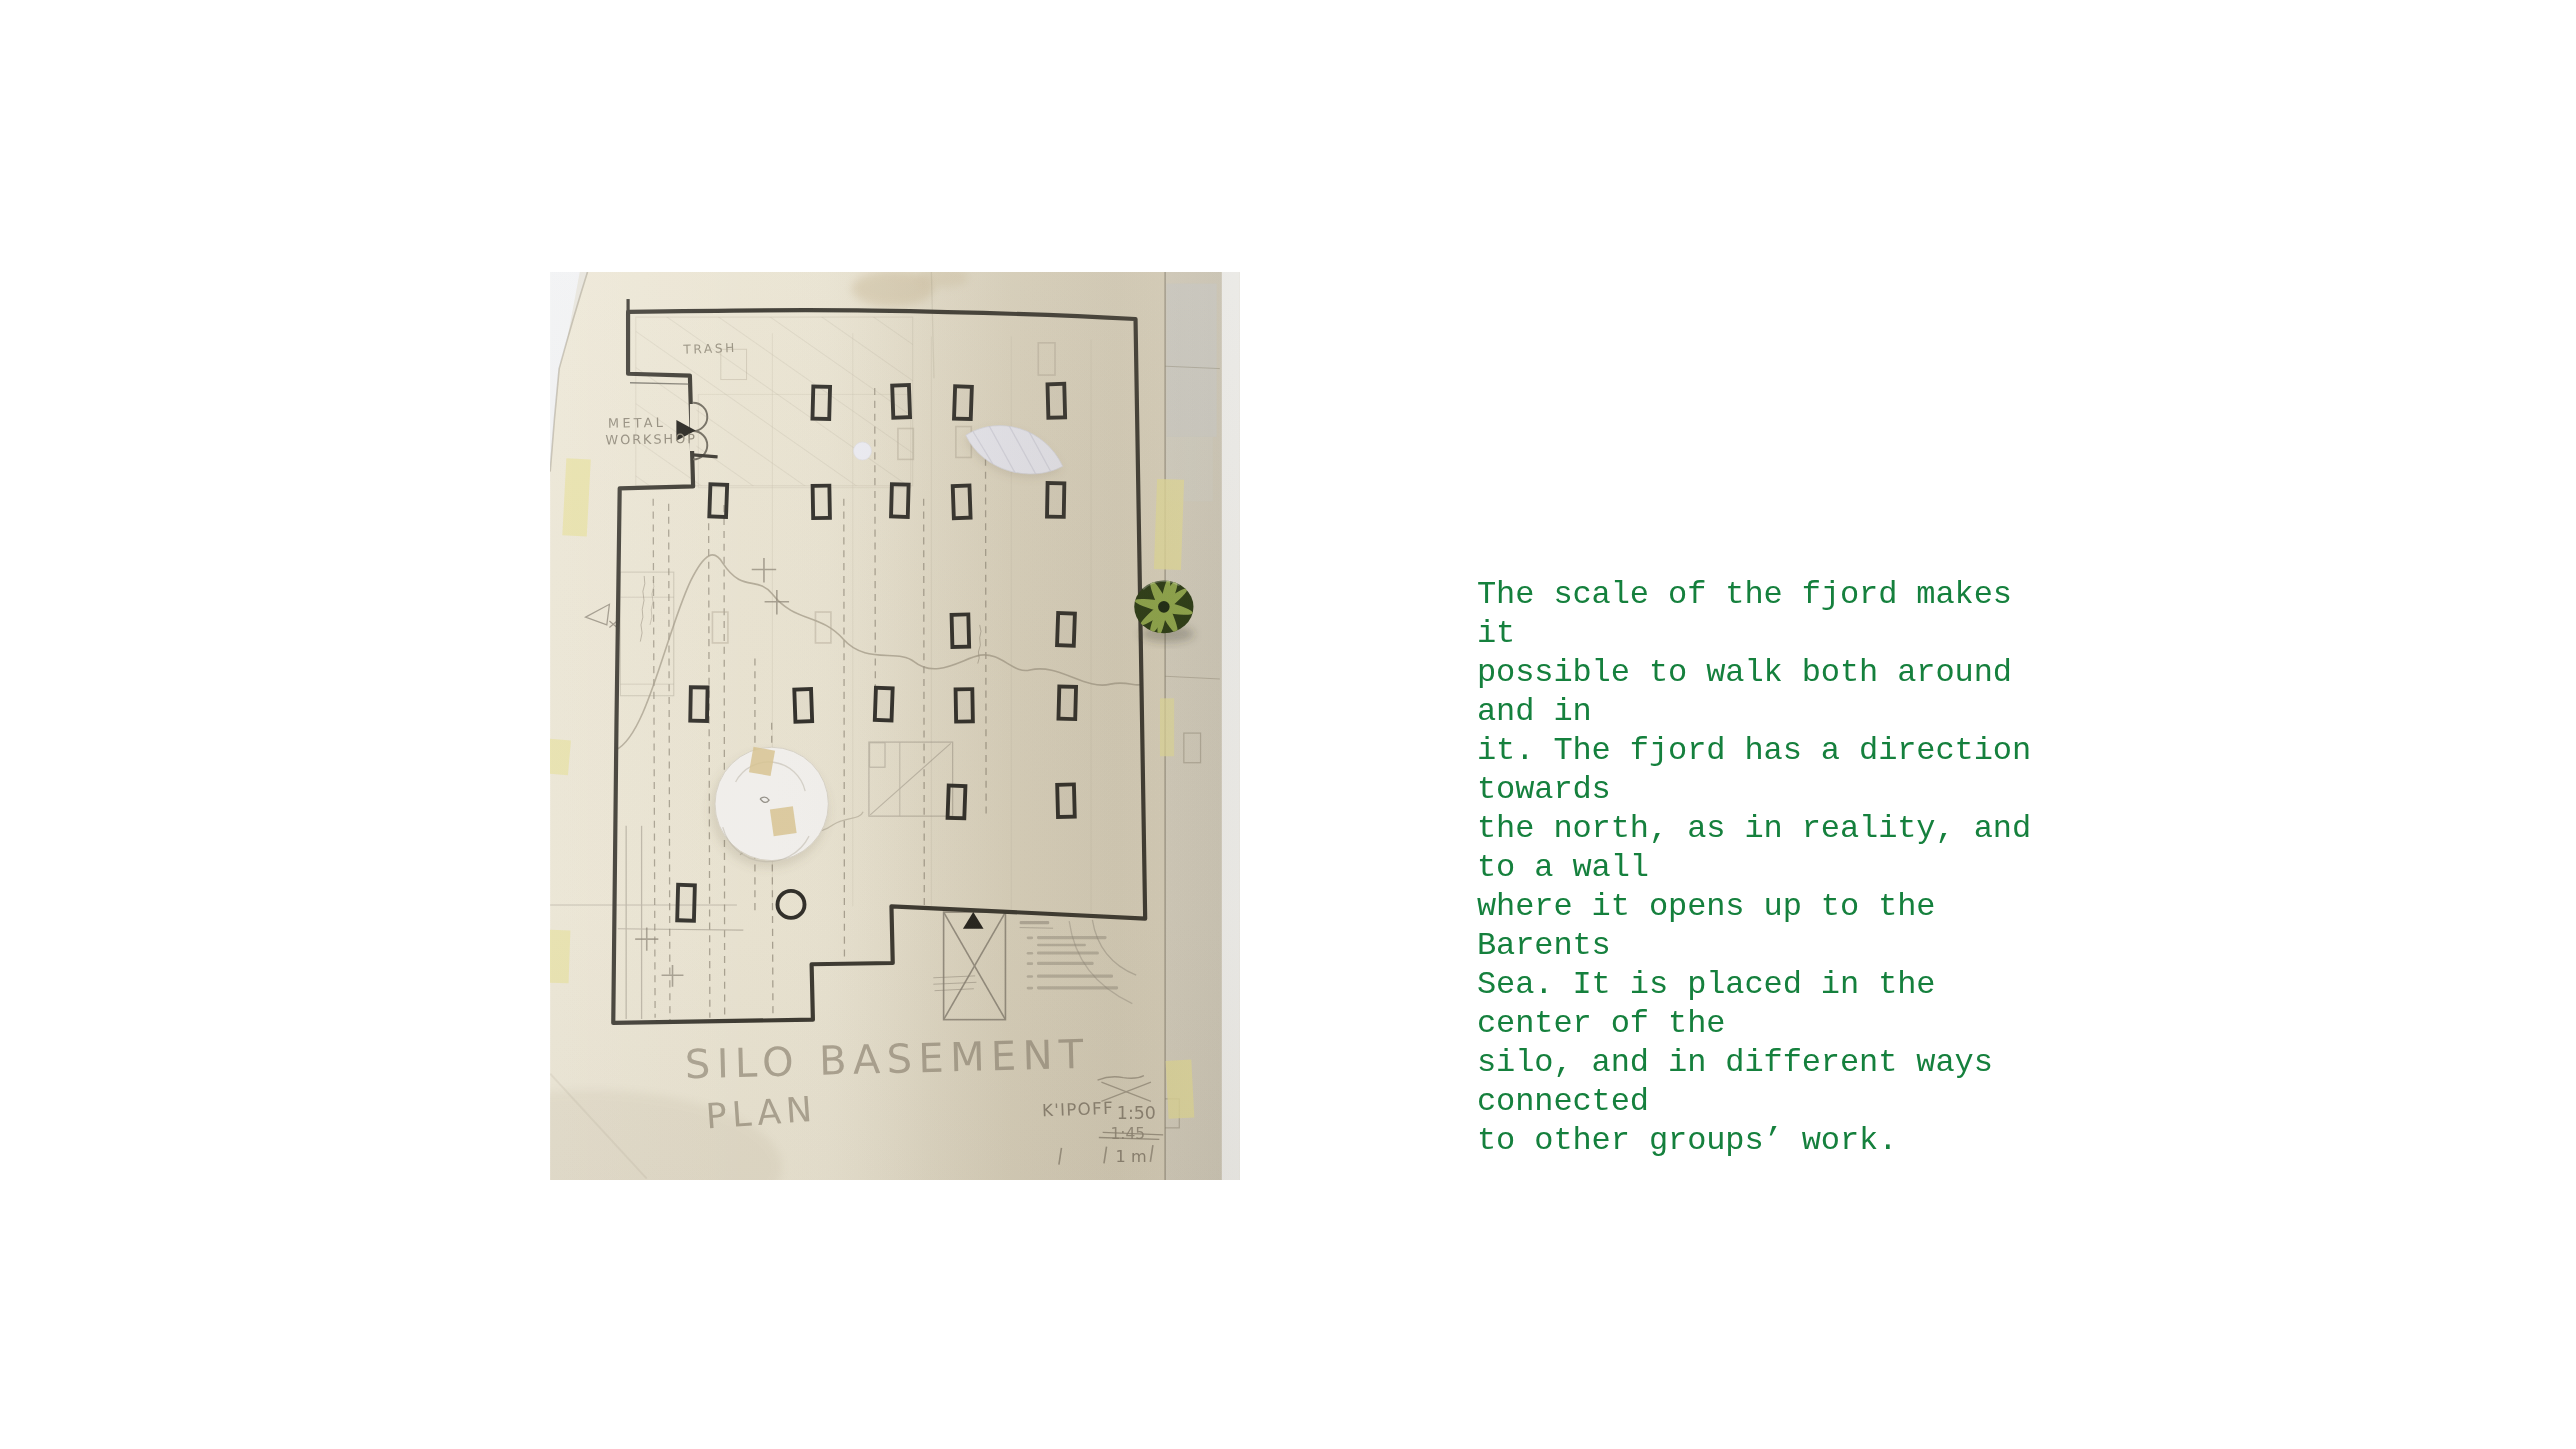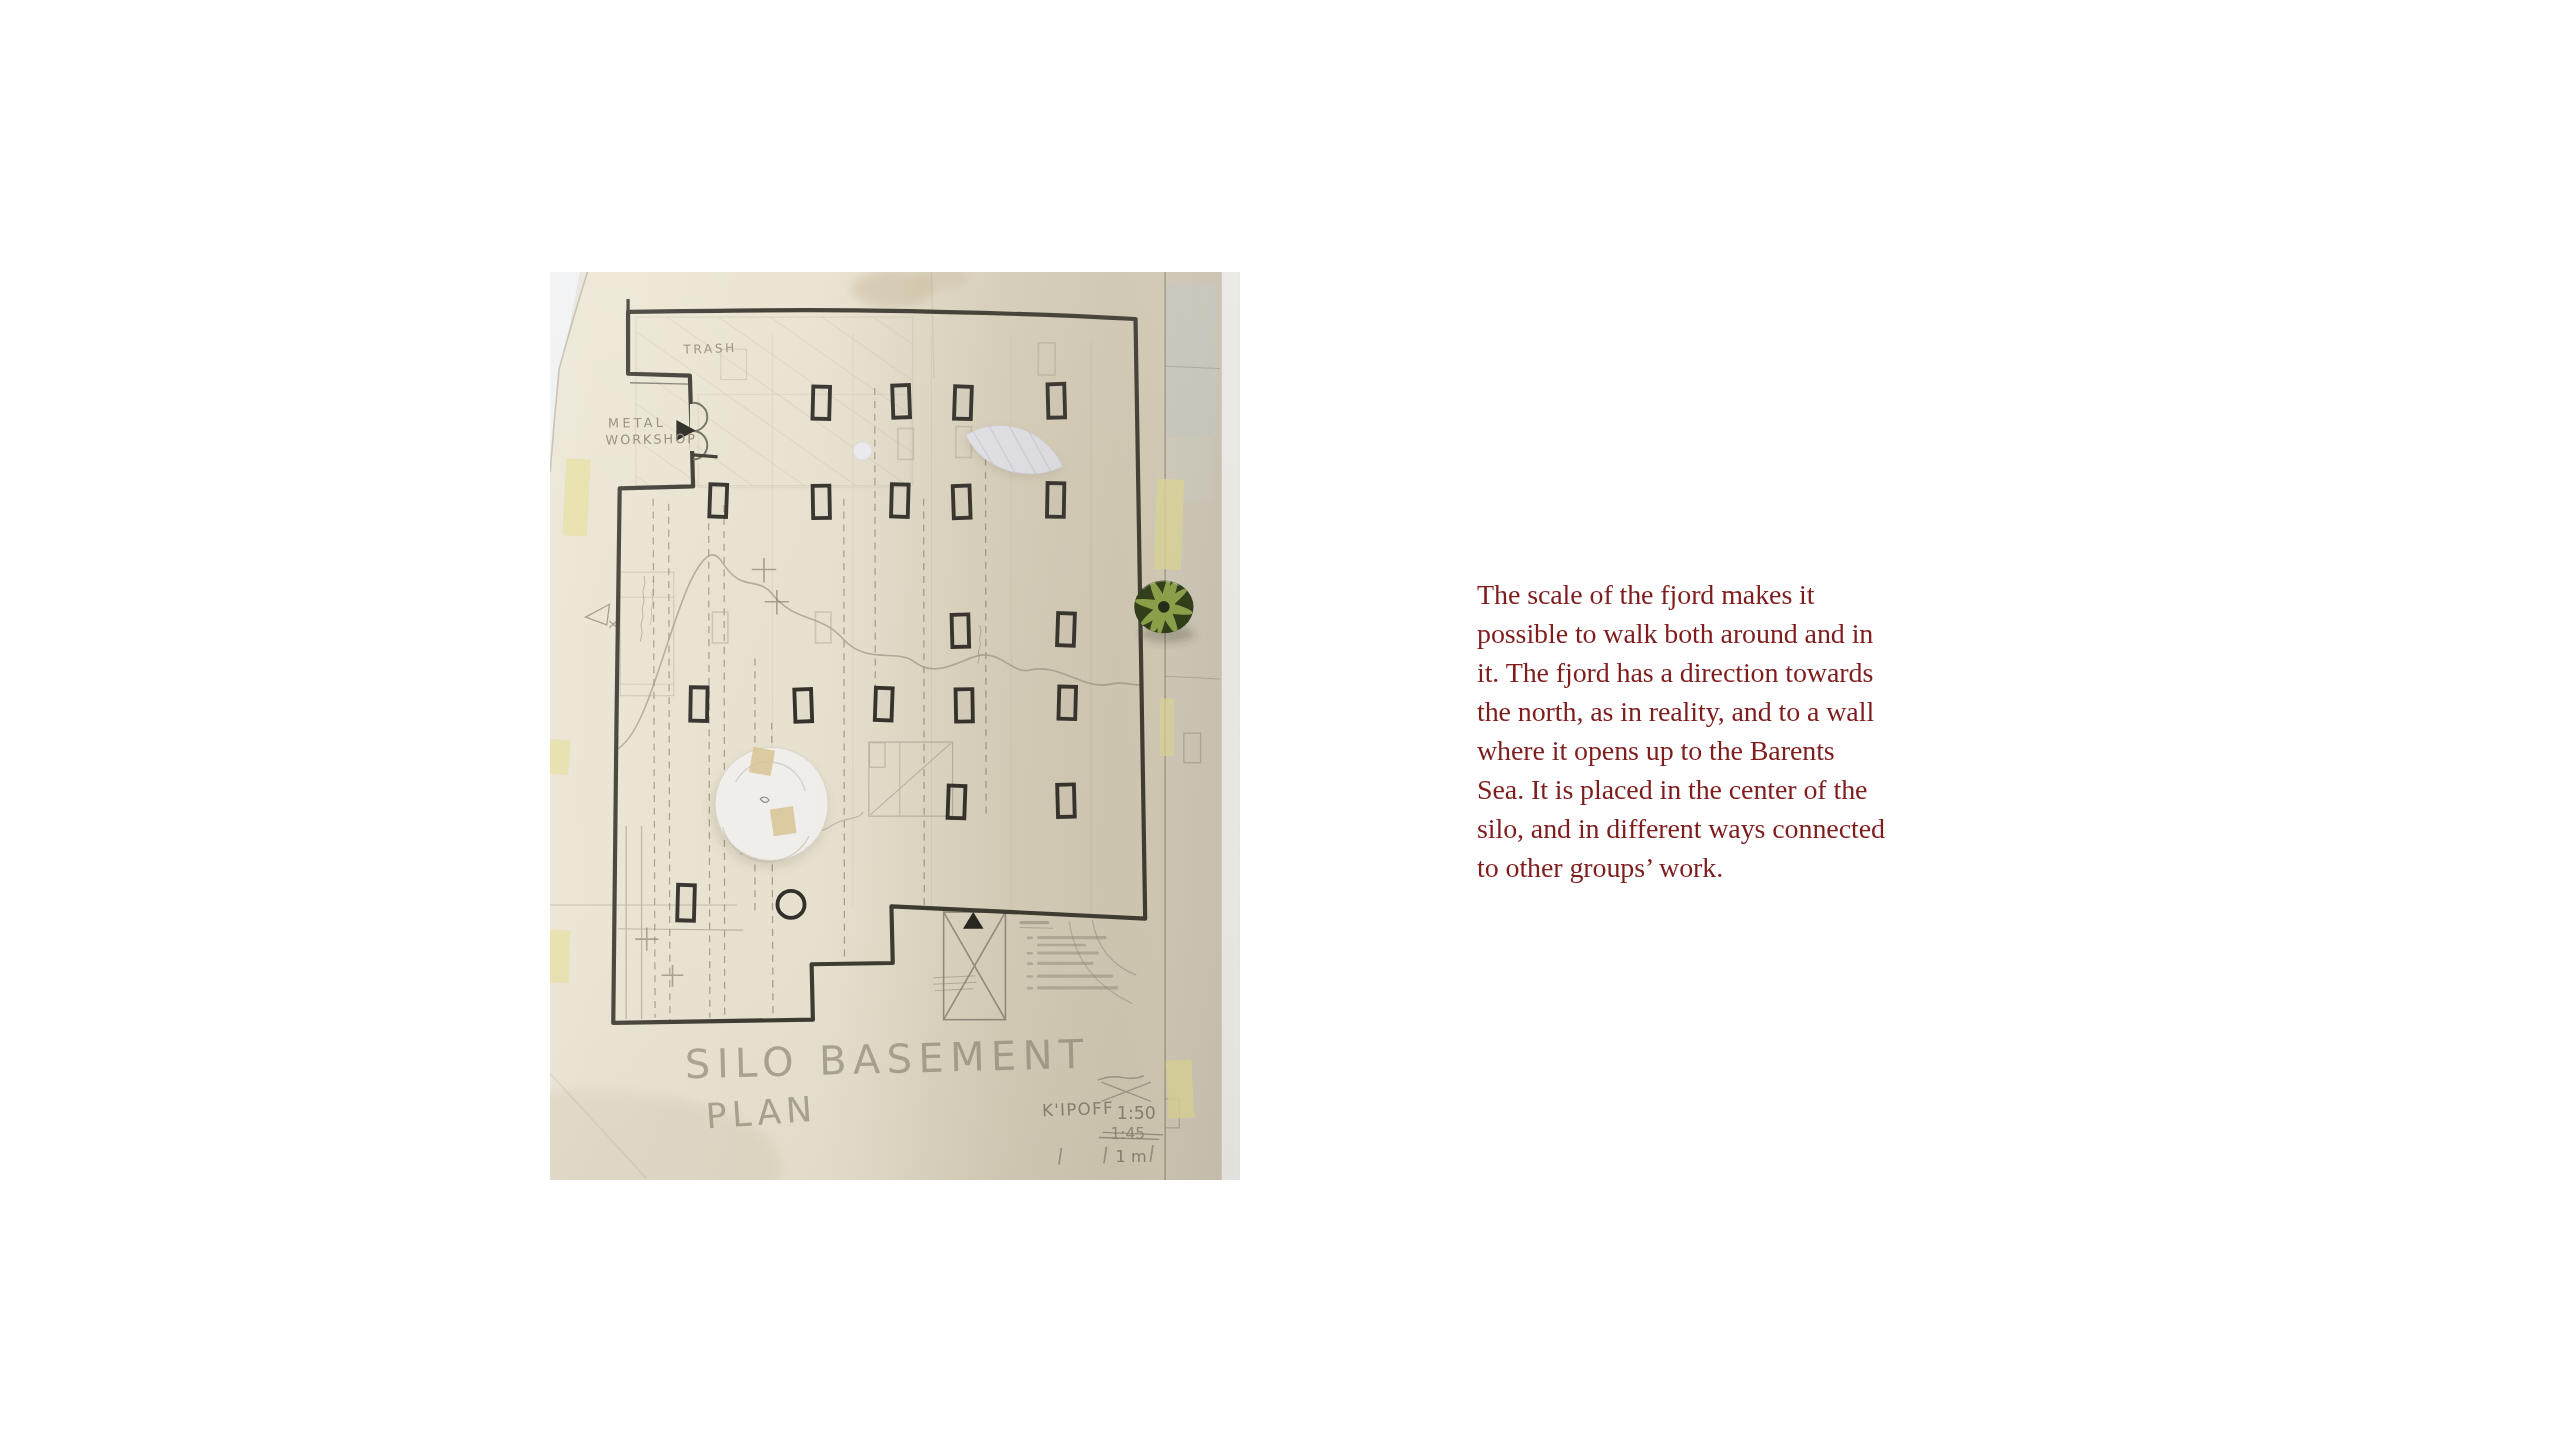--- a/index.html
+++ b/index.html
@@ -1,22 +1,22 @@
 <!DOCTYPE html>
 <html style="font-size:10.3px"><head>
 <meta charset="utf-8">
 <style>
   html,body{margin:0;padding:0;background:#ffffff;}
   body{width:2576px;height:1449px;position:relative;overflow:hidden;
        font-family:"Liberation Sans",sans-serif;}
   .slide{position:absolute;inset:0;background:#ffffff;}
   .photo{position:absolute;left:550px;top:272px;width:690px;height:908px;overflow:hidden;}
   .caption{position:absolute;left:1477px;top:575px;width:592px;
-           font-size:28px;line-height:39px;color:#7f1d1d;letter-spacing:-0.1px;
-           white-space:pre-line;font-family:Liberation Serif, serif;}
+           font-size:32px;line-height:39px;color:#15803d;letter-spacing:-0.1px;
+           white-space:pre-line;font-family:Liberation Mono, monospace;}
   svg text{font-family:"DejaVu Sans",sans-serif;}
 </style>
 </head>
 <body>
 
 <div class="slide">
 
   <div class="photo">
     <svg width="690" height="908" viewBox="0 0 1071 1410">
       <defs>

